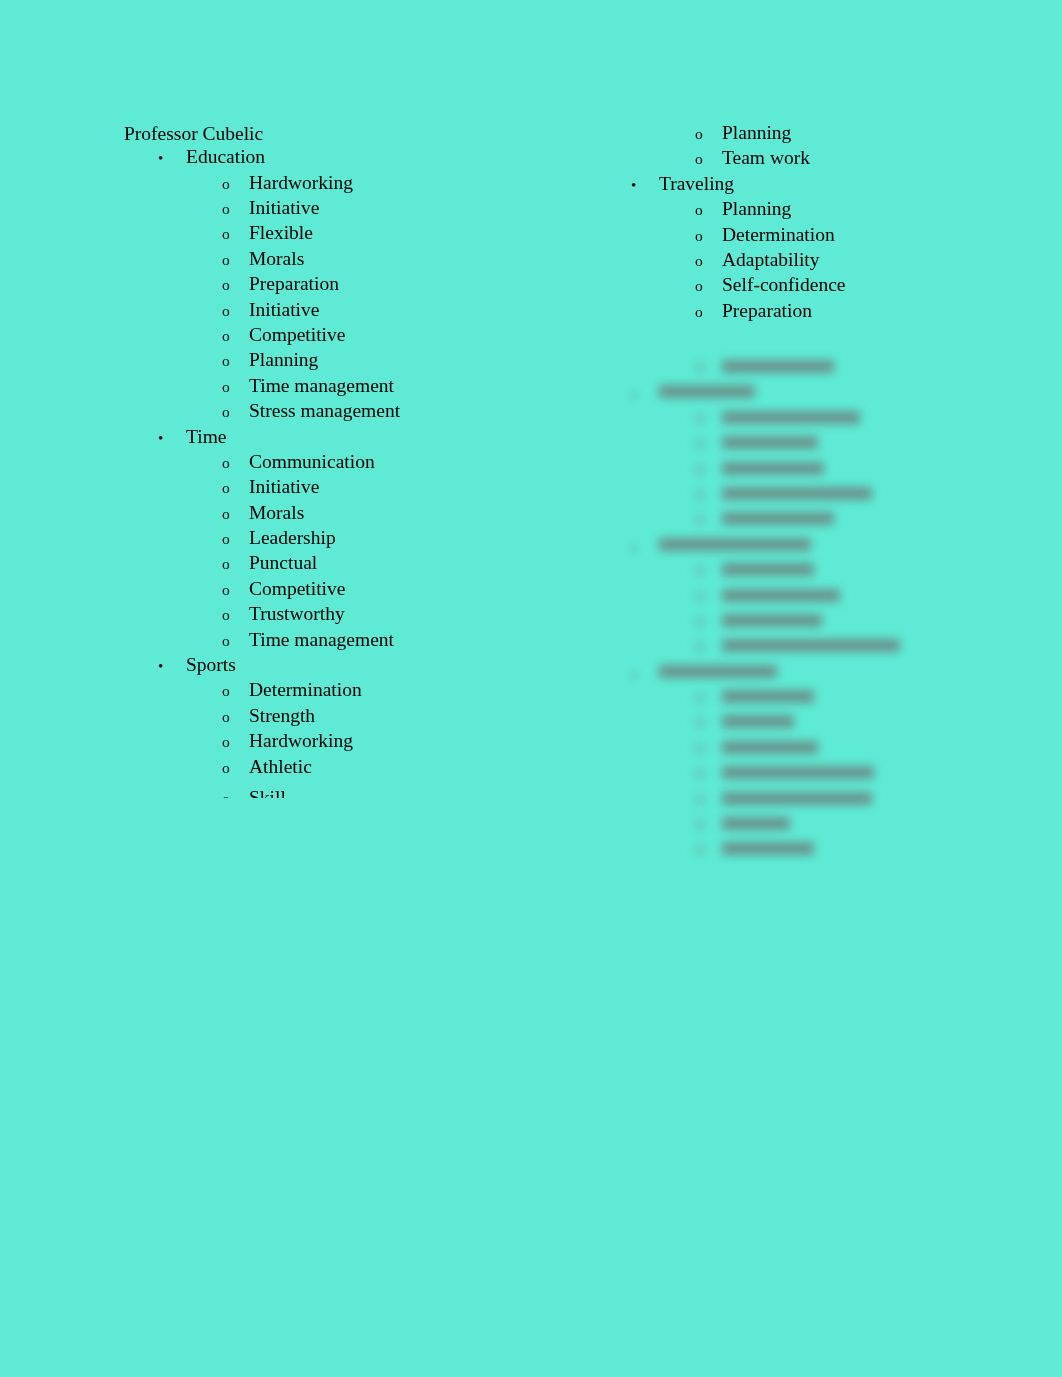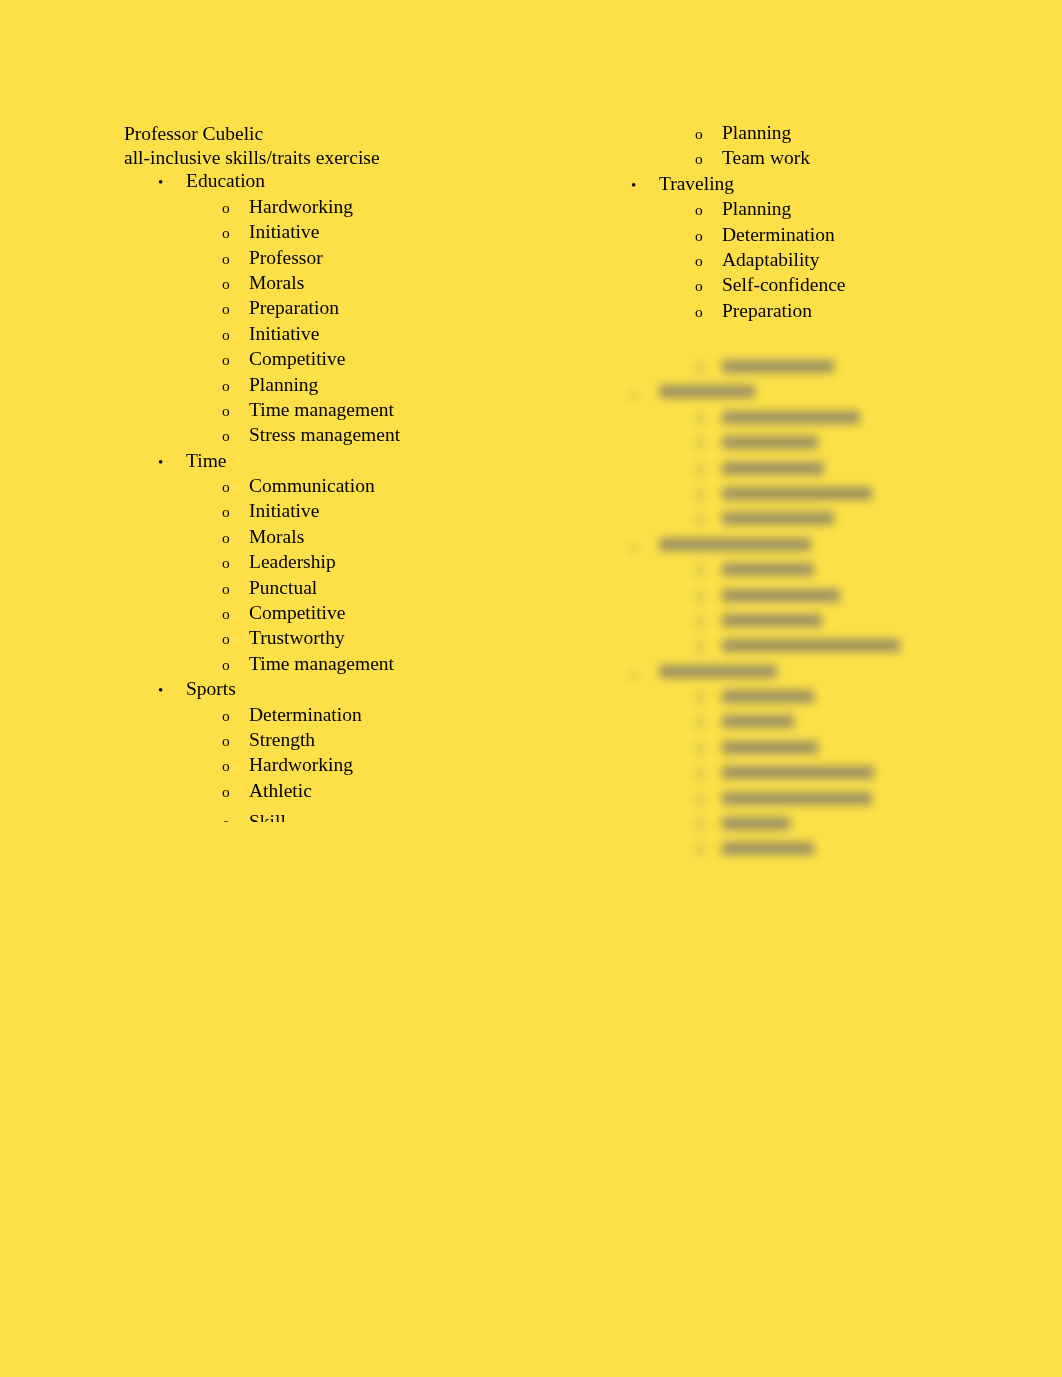--- a/index.html
+++ b/index.html
@@ -12,21 +12,21 @@
     height: 1377px;
     position: relative;
     font-family: "Liberation Serif", "DejaVu Serif", serif;
     color: #000000;
     overflow: hidden;
   }
 
   #page {
     position: absolute;
     inset: 0;
-    background: #fde047;
+    background: #5eead4;
   }
 
   
   .col {
     position: absolute;
     top: 122px;
   }
   .col-left  { left: 124px; width: 430px; }
   .col-right { left: 597px; width: 430px; }
 
@@ -106,37 +106,36 @@
   .clipped .row { height: 25.4px; }
 </style>
 </head>
 <body>
 
 <div id="page">
 
   <div class="col col-left">
 
     <div class="headline">Professor Cubelic</div>
-    <div class="headline">all-inclusive skills/traits exercise</div>
 
     <div class="row lvl1">
       <span class="marker">•</span>
       <span class="label">Education</span>
     </div>
     <div class="row lvl2">
       <span class="marker">o</span>
       <span class="label">Hardworking</span>
     </div>
     <div class="row lvl2">
       <span class="marker">o</span>
       <span class="label">Initiative</span>
     </div>
     <div class="row lvl2">
       <span class="marker">o</span>
-      <span class="label">Professor</span>
+      <span class="label">Flexible</span>
     </div>
     <div class="row lvl2">
       <span class="marker">o</span>
       <span class="label">Morals</span>
     </div>
     <div class="row lvl2">
       <span class="marker">o</span>
       <span class="label">Preparation</span>
     </div>
     <div class="row lvl2">

